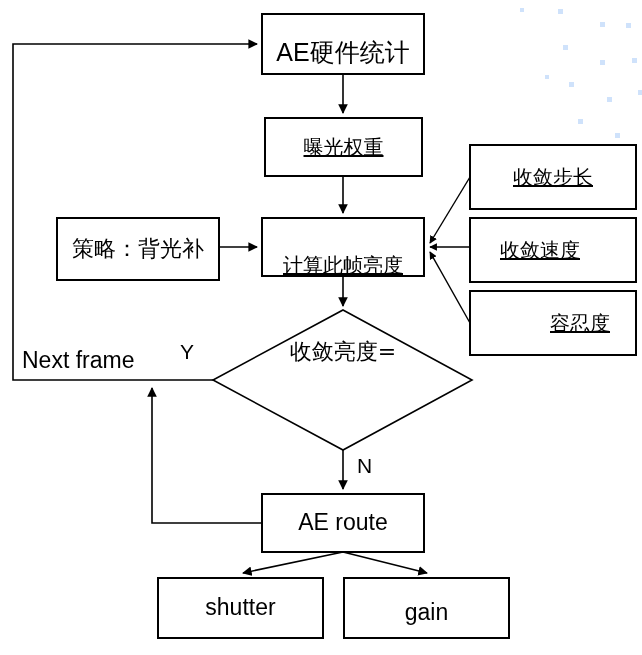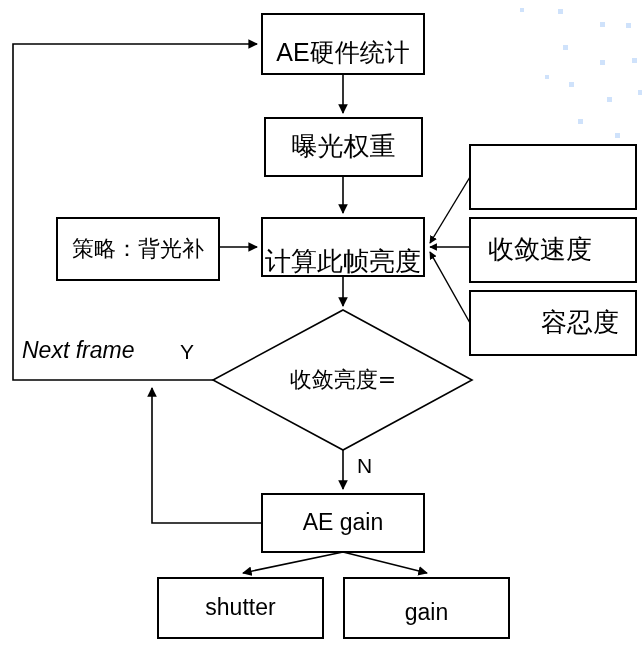--- a/index.html
+++ b/index.html
@@ -50,21 +50,22 @@
   .label {
     position: absolute;
     color: #000000;
     line-height: 1.12;
     white-space: pre;
     text-align: center;
     pointer-events: none;
   }
   .cjk {
     font-family: "DejaVu Serif", "Liberation Serif", serif;
-    font-size: 26px;
+    font-size: 20px;
+    text-decoration: underline;
   }
   .cjk-sm {
     font-family: "DejaVu Serif", "Liberation Serif", serif;
     font-size: 22px;
   }
   .latin {
     font-family: "Liberation Sans", "DejaVu Sans", sans-serif;
     font-size: 23px;
   }
   .latin-mix {
@@ -155,44 +156,47 @@
   </div>
 
   <div class="nodebox" style="left:262px; top:218px; width:162px; height:58px;align-items:flex-end;">
     <span class="label cjk" style="position:static;">计算此帧亮度</span>
   </div>
 
   <div class="nodebox" style="left:57px; top:218px; width:162px; height:62px; flex-direction:column;border-radius:31px;">
     <span class="label cjk-sm" style="position:static;">策略：背光补</span>
   </div>
 
+  <div class="nodebox" style="left:470px; top:145px; width:166px; height:64px;">
+    <span class="label cjk" style="position:static;">收敛步长</span>
+  </div>
 
   <div class="nodebox" style="left:470px; top:218px; width:140px; height:64px;">
     <span class="label cjk" style="position:static;">收敛速度</span>
   </div>
 
   <div class="nodebox" style="left:494px; top:291px; width:172px; height:64px;">
     <span class="label cjk" style="position:static;">容忍度</span>
   </div>
 
-  <div class="nodebox" style="left:243px; top:340px; width:200px; height:80px; flex-direction:column;">
+  <div class="nodebox" style="left:243px; top:340px; width:200px; height:80px; flex-direction:column;justify-content:space-between;">
     <span class="label cjk-sm" style="position:static;">收敛亮度=</span>
   </div>
 
   <div class="nodebox" style="left:262px; top:494px; width:162px; height:58px;">
-    <span class="label latin" style="position:static;">AE gain</span>
+    <span class="label latin" style="position:static;">AE route</span>
   </div>
 
   <div class="nodebox" style="left:158px; top:578px; width:165px; height:60px;">
     <span class="label latin" style="position:static;text-align:center;">shutter</span>
   </div>
 
   <div class="nodebox" style="left:344px; top:578px; width:165px; height:69px;">
     <span class="label latin" style="position:static;">gain</span>
   </div>
 
-  <span class="label latin" style="left:22px; top:338px;font-style:italic;">Next frame</span>
+  <span class="label latin" style="left:22px; top:348px;">Next frame</span>
 
   <span class="label branch" style="left:180px; top:340px;">Y</span>
 
   <span class="label branch" style="left:357px; top:454px;">N</span>
 
 </div>
 
 </body></html>

